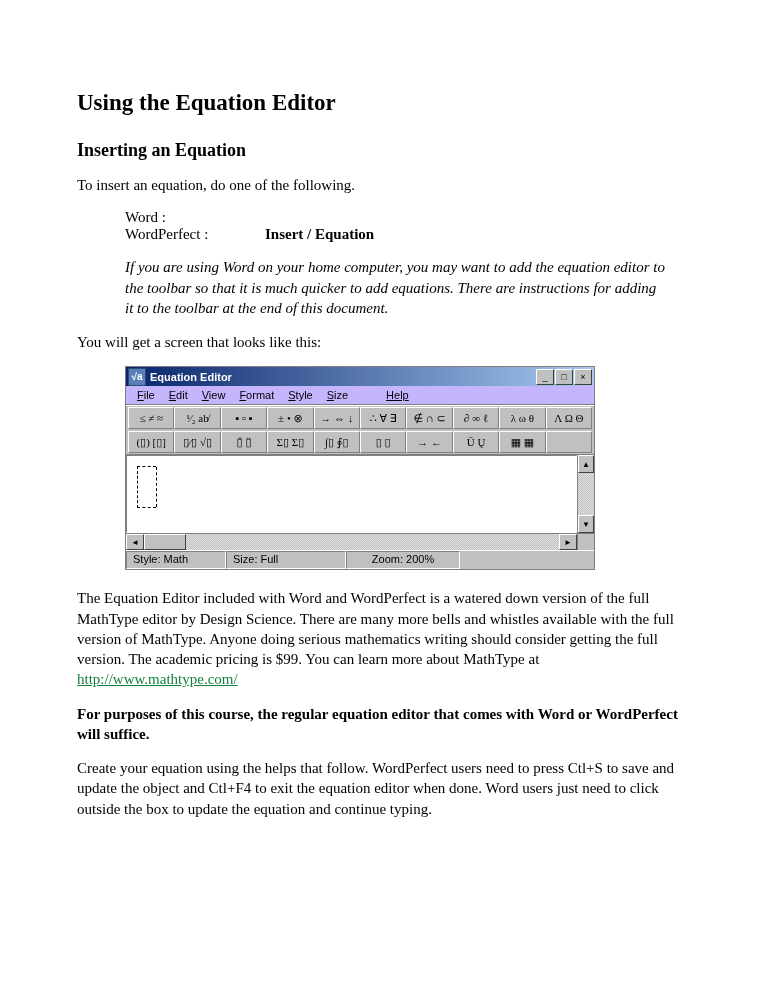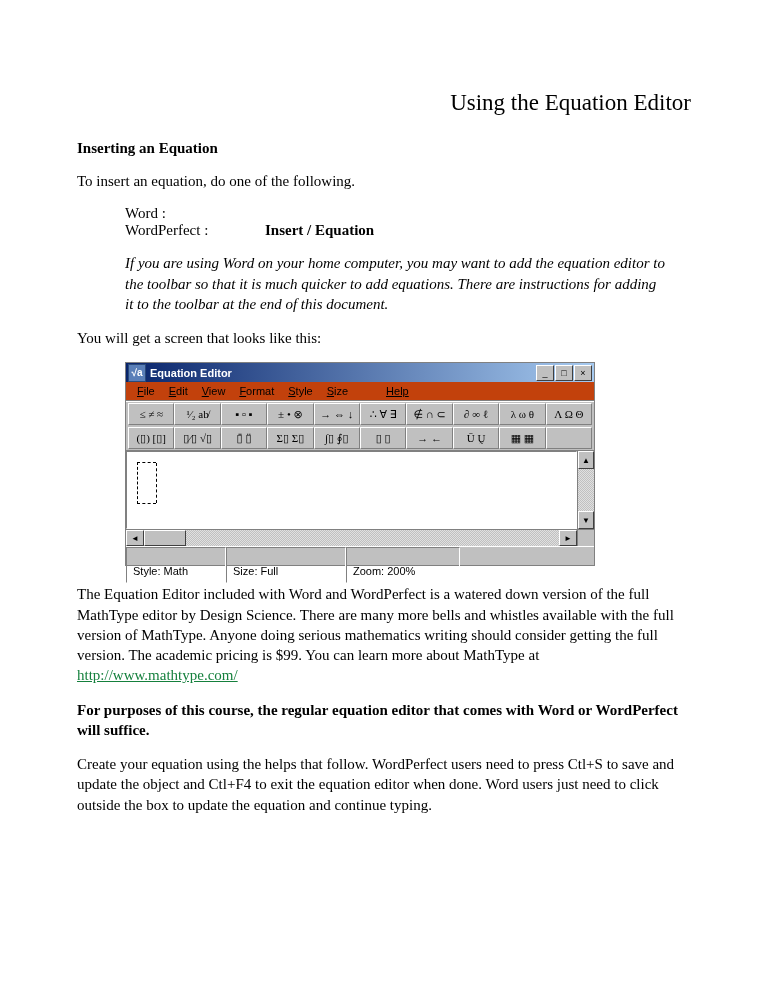--- a/index.html
+++ b/index.html
@@ -8,27 +8,27 @@
     background: #fff;
     font-family: "Times New Roman", Times, serif;
     font-size: 15px;
     color: #000;
     width: 768px;
   }
   .page {
     padding: 90px 77px 60px 77px;
   }
   h1 {
-    text-align: right;
+    text-align: left;
     font-size: 23px;
-    font-weight: normal;
+    font-weight: bold;
     margin: 0 0 24px 0;
   }
   h2 {
-    font-size: 15px;
+    font-size: 18px;
     font-weight: bold;
     margin: 0 0 14px 0;
   }
   p {
     margin: 0 0 14px 0;
     line-height: 1.35;
   }
   .indent {
     margin-left: 48px;
     margin-right: 24px;
@@ -74,21 +74,21 @@
     border-top: 1px solid #fff;
     border-left: 1px solid #fff;
     border-right: 1px solid #404040;
     border-bottom: 1px solid #404040;
     display: flex; align-items: center; justify-content: center;
     font-size: 9px; font-family: Arial;
     color: #000;
   }
   .menubar {
     display: flex;
-    background: #c2410c;
+    background: #c4b5fd;
     padding: 2px 4px;
     border-bottom: 1px solid #808080;
     gap: 0;
   }
   .menu-item {
     padding: 1px 7px;
     cursor: default;
   }
   .menu-item::first-letter { text-decoration: underline; }
   .menu-help span { text-decoration: underline; padding-left: 24px; }
@@ -181,26 +181,26 @@
     display: flex;
     background: #c0c0c0;
     border-top: 1px solid #fff;
     height: 18px;
   }
   .status-cell {
     border-top: 1px solid #808080;
     border-left: 1px solid #808080;
     border-right: 1px solid #fff;
     border-bottom: 1px solid #fff;
-    padding: 17px 6px;
+    padding: 1px 6px;
     font-size: 11px;
   }
   .status-cell:nth-child(1){ width: 86px; }
   .status-cell:nth-child(2){ width: 106px; }
-  .status-cell:nth-child(3){ width: 100px; }
+  .status-cell:nth-child(3){ width: 100px; text-align: center; }
   .status-cell:nth-child(4){ flex: 1; border: none; }
 </style>
 </head>
 <body>
 
 <div class="page">
 
   <h1>Using the Equation Editor</h1>
 
   <h2>Inserting an Equation</h2>

